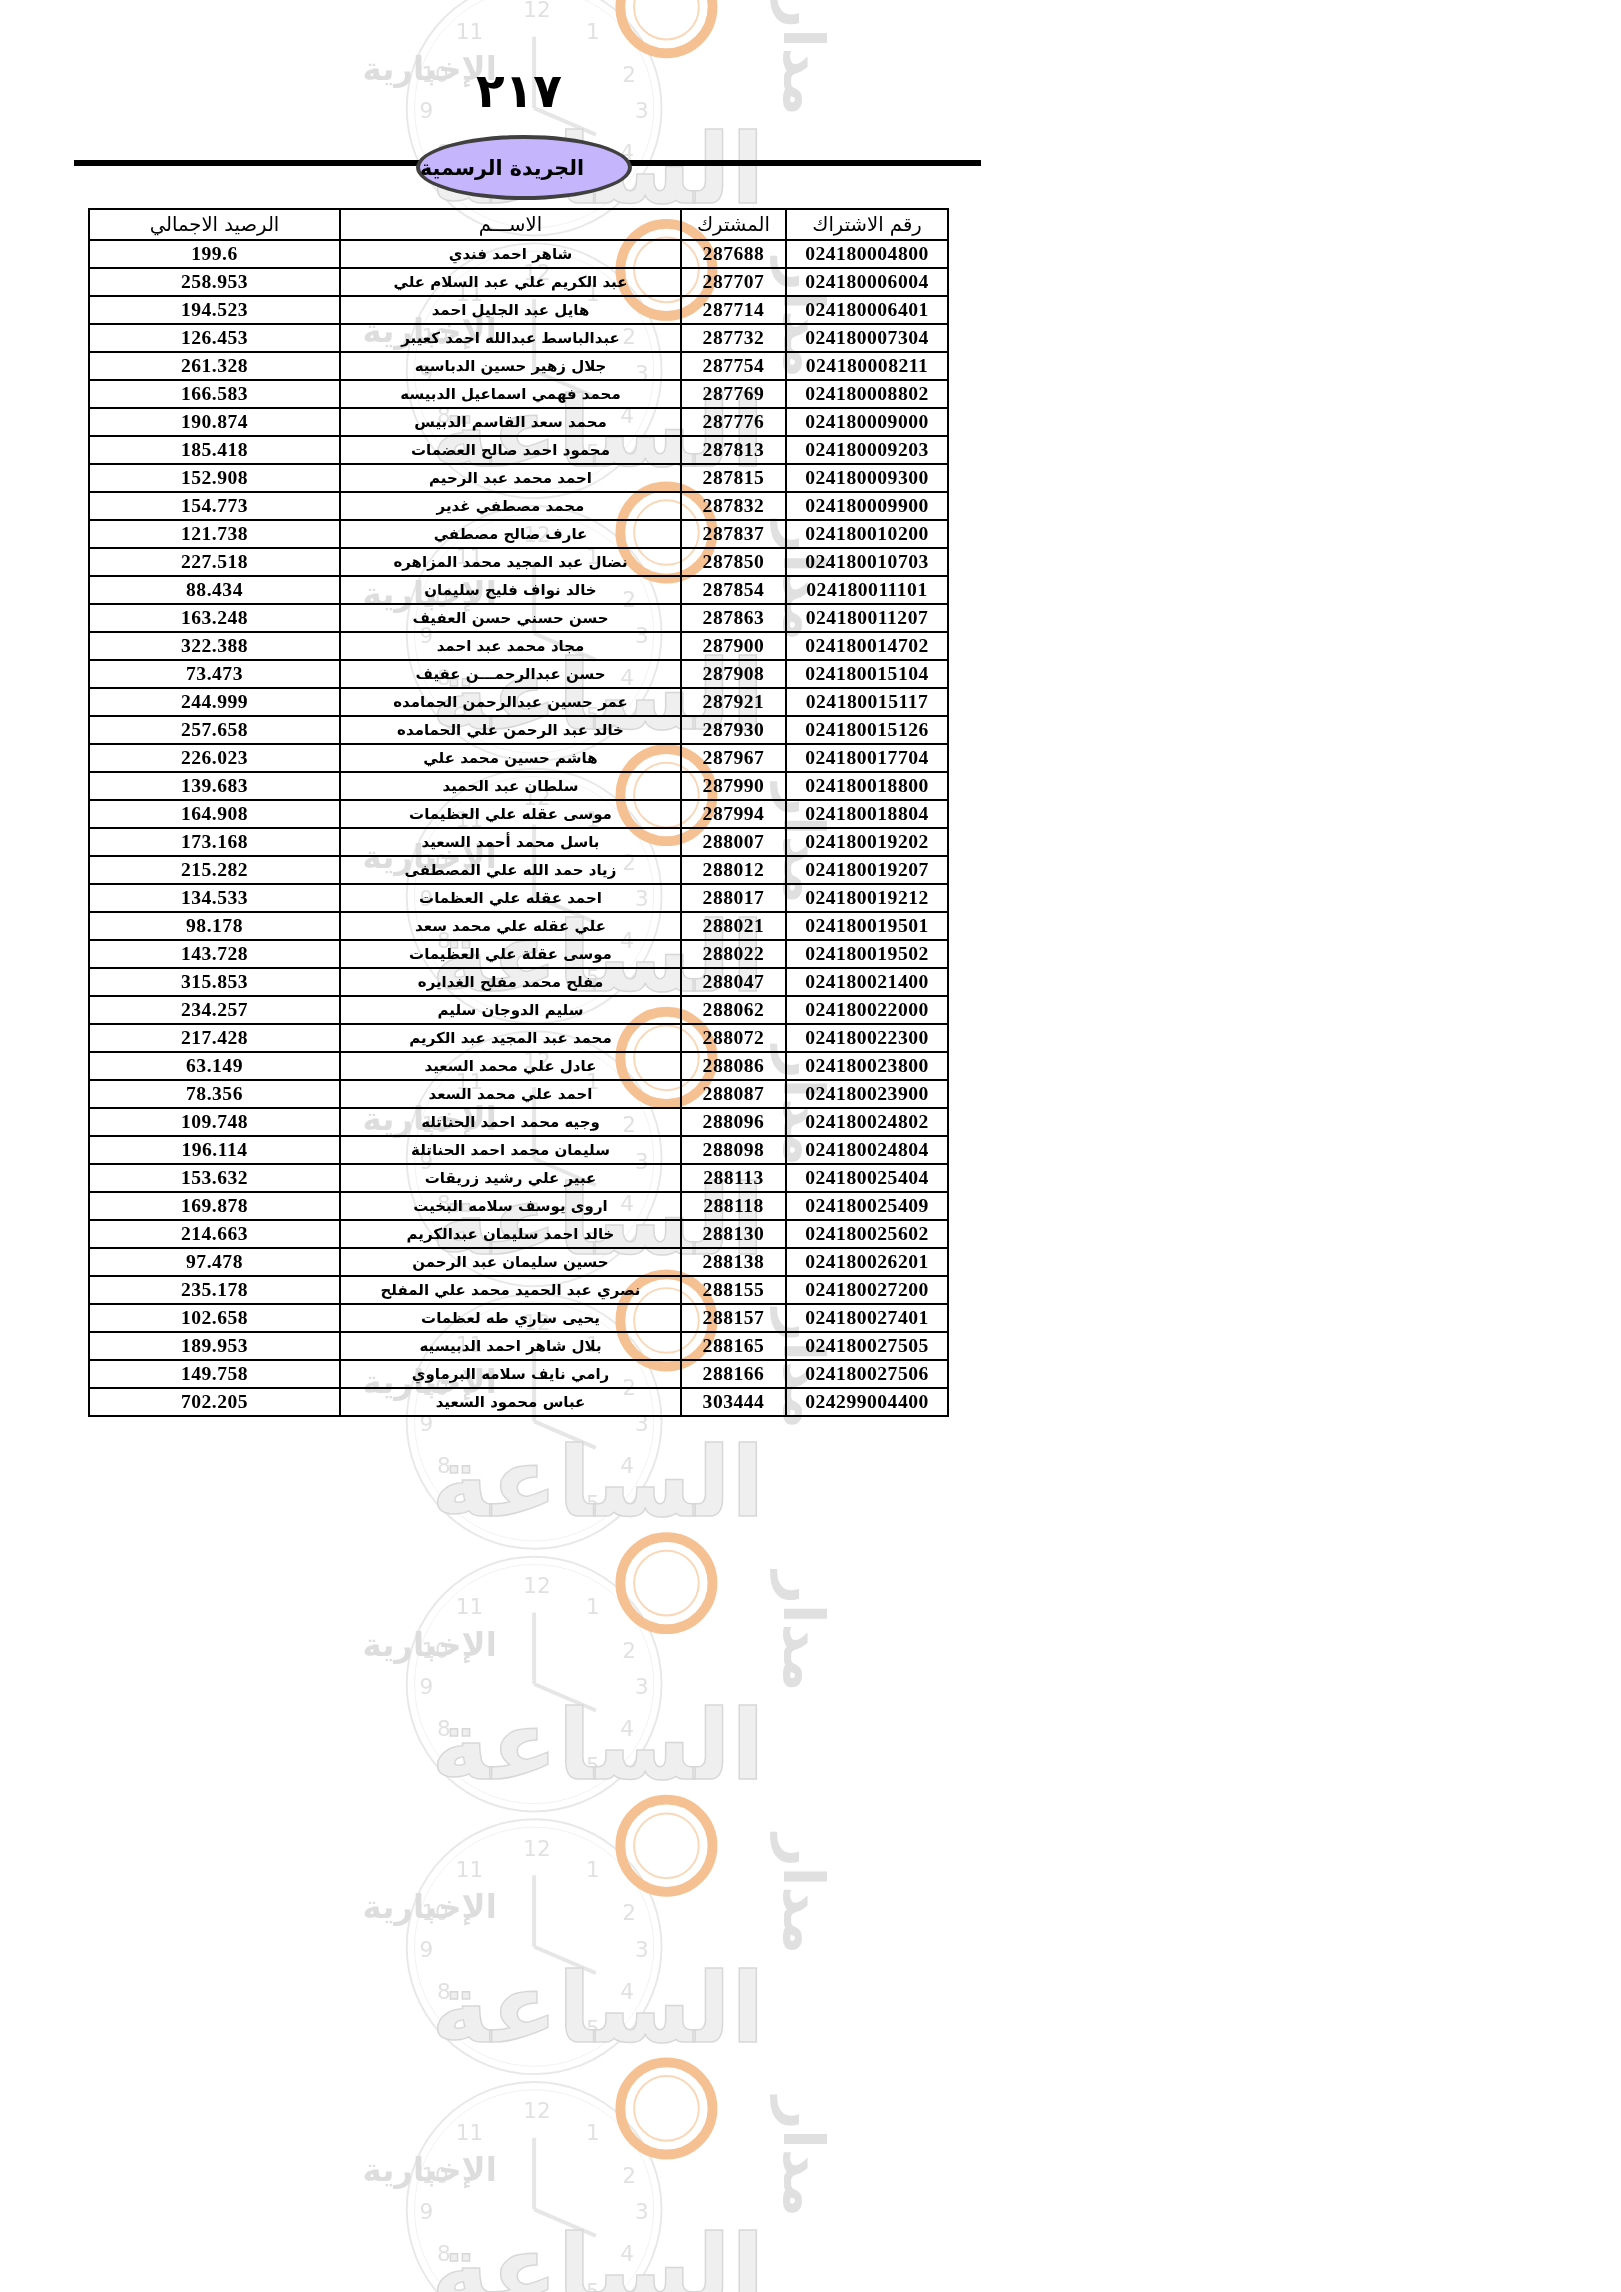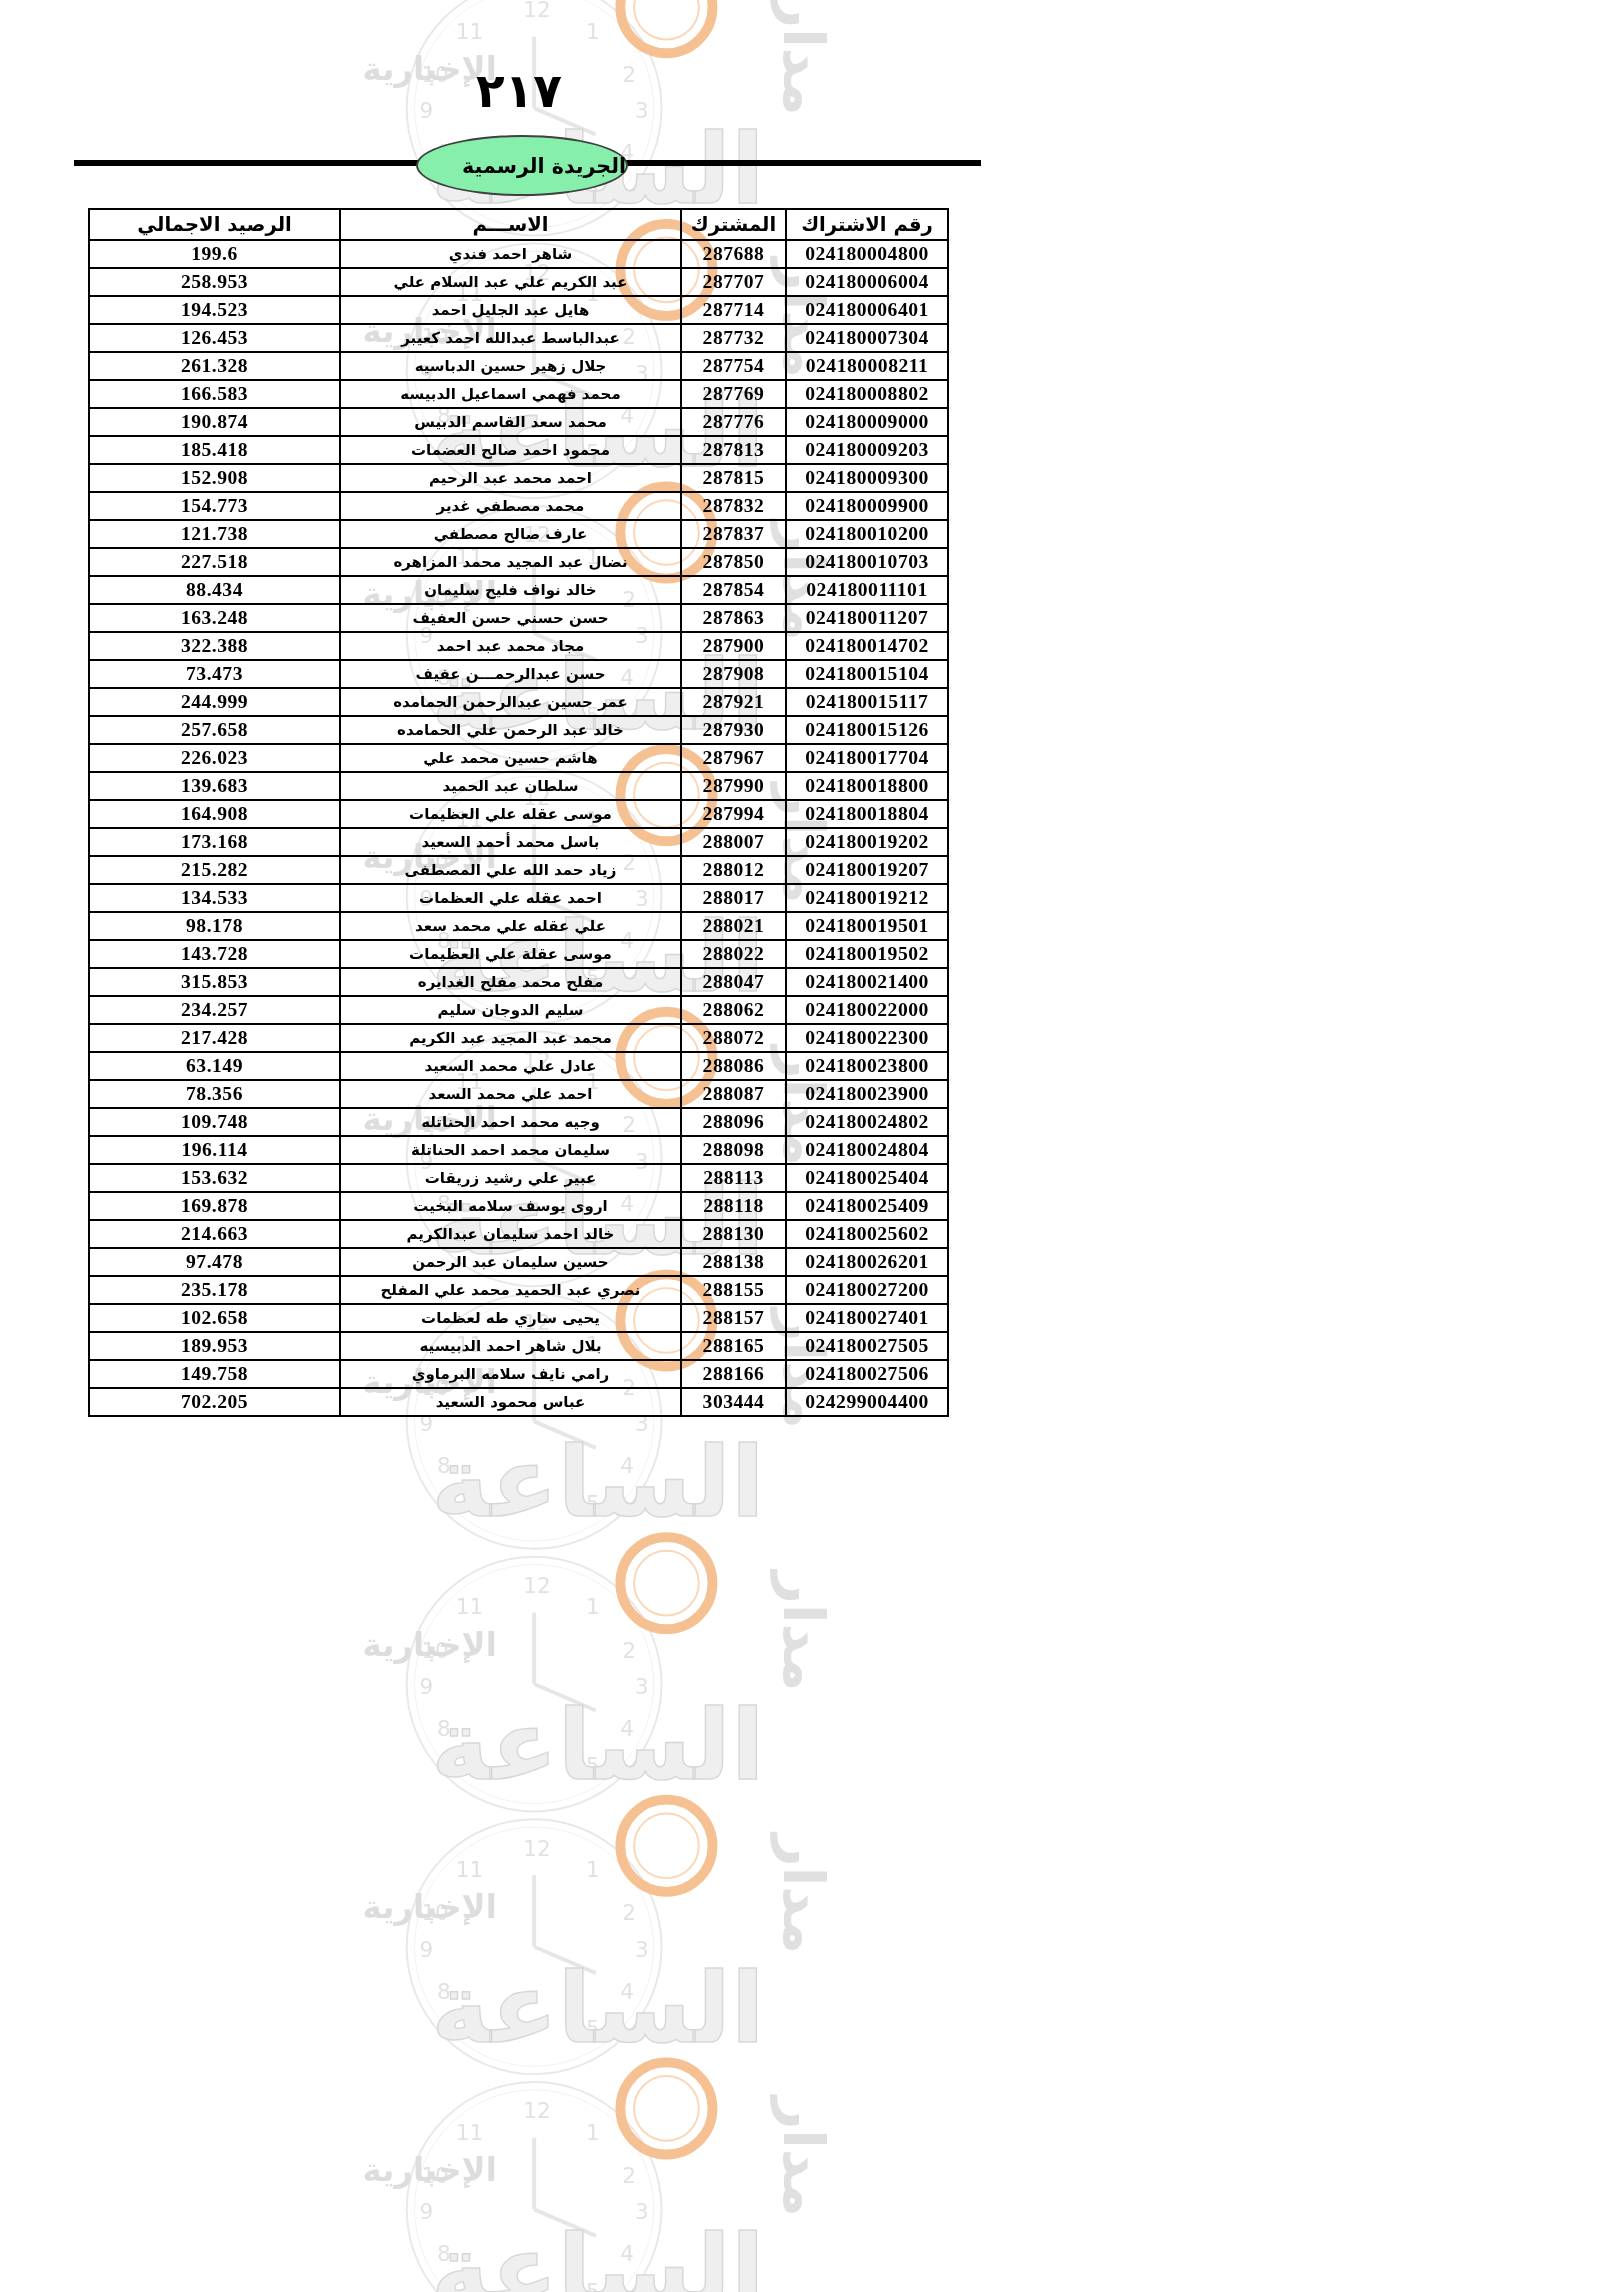--- a/index.html
+++ b/index.html
@@ -22,40 +22,40 @@
     position: absolute; top: 63px; left: 421px; width: 196px;
     text-align: center; font-size: 47px; font-weight: bold;
   }
   .header-rule {
     position: absolute; top: 160px; left: 74px;
     width: 907px; height: 5.9px; background: #000;
   }
   .title-oval {
     position: absolute; top: 135px; left: 416px;
     width: 208px; height: 57px;
-    border: 2px solid #404040; border-radius: 50%;
-    background: #86efac;
-    display: flex; align-items: center; justify-content: flex-end;
+    border: 4px solid #404040; border-radius: 50%;
+    background: #c4b5fd;
+    display: flex; align-items: center; justify-content: flex-start;
   }
   .title-oval span { font-size: 20.6px; font-weight: bold; }
 
   table.gazette {
     position: absolute; top: 208px; left: 88px; width: 859px;
     border-collapse: collapse; table-layout: fixed;
     background: transparent;
     border: 2.9px solid #000;
   }
   .gazette th, .gazette td {
     border: 2px solid #000;
     text-align: center; vertical-align: middle;
     padding: 0; overflow: hidden; white-space: nowrap;
   }
   .gazette thead tr { height: 31px; }
   .gazette tbody tr { height: 28px; }
-  .gazette th { font-size: 19.6px; font-weight: bold; }
+  .gazette th { font-size: 19.6px; font-weight: normal; }
   .gazette td.num {
     font-family: "Liberation Serif", serif;
     font-weight: bold; font-size: 19.6px;
     letter-spacing: 0.5px;
   }
   .gazette td.name { font-size: 15px; font-weight: bold; }
 </style>
 </head>
 <body>
 

